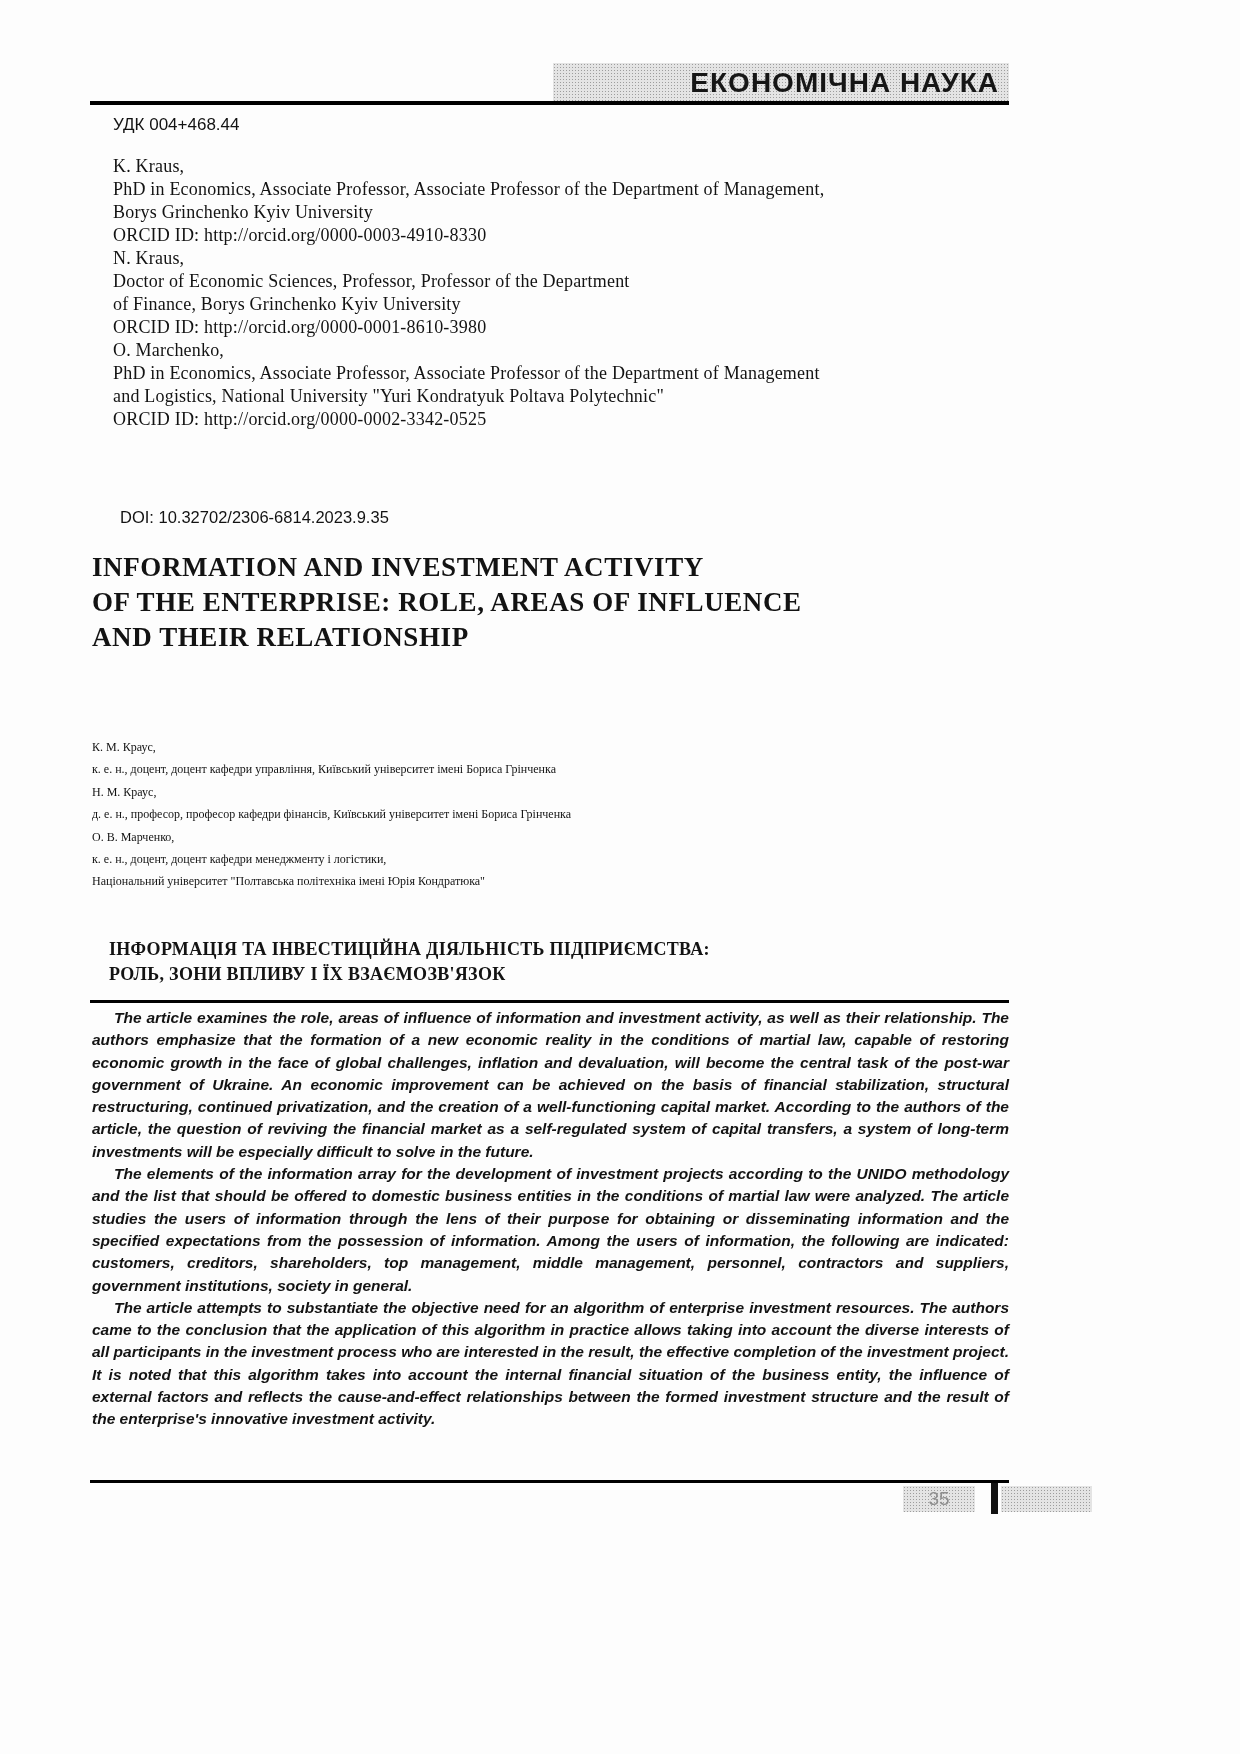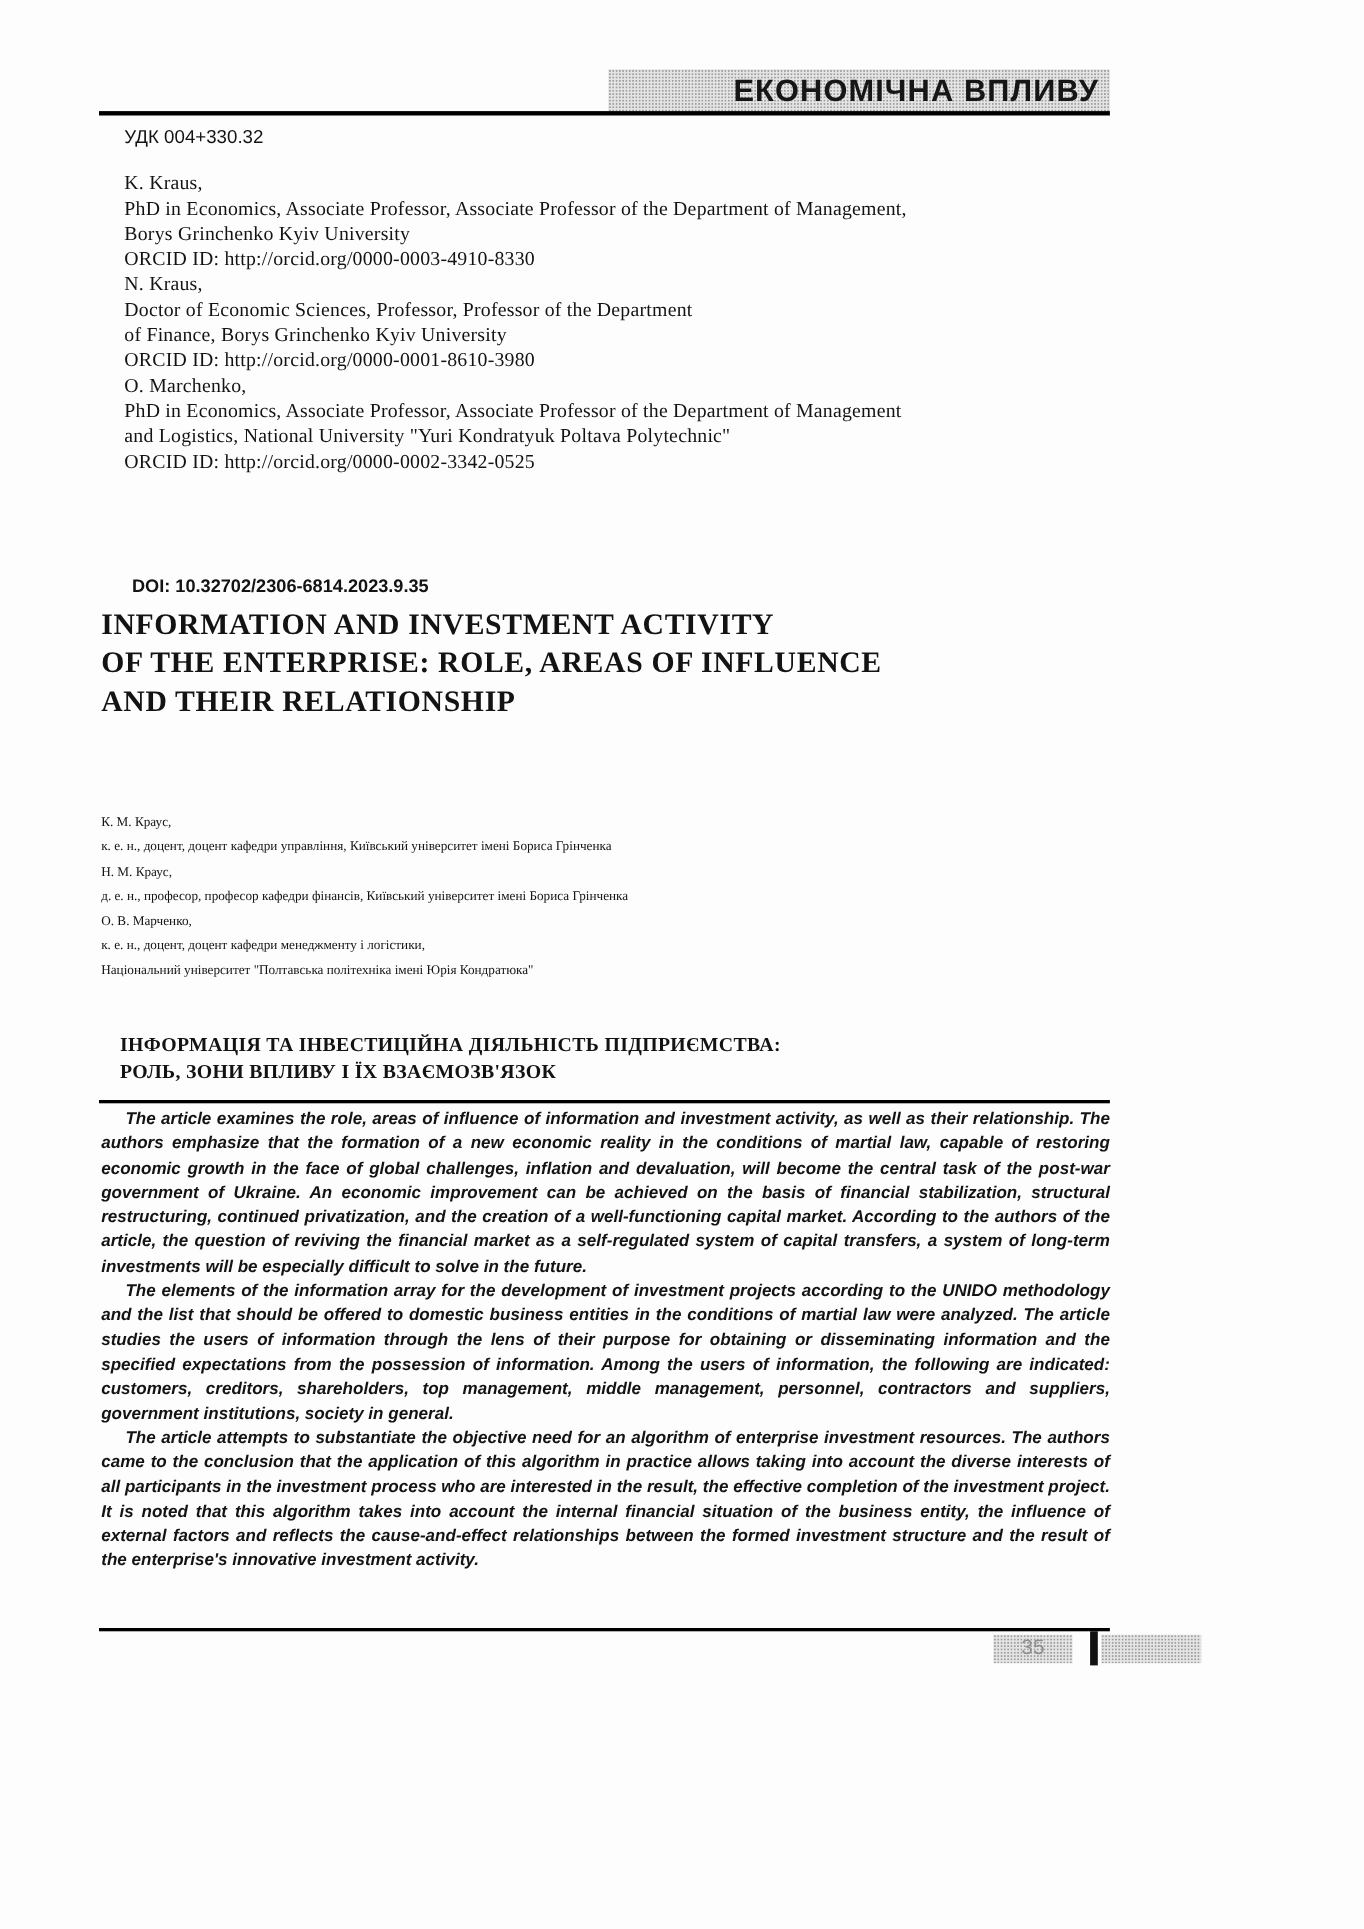--- a/index.html
+++ b/index.html
@@ -55,24 +55,23 @@
     top: 155px;
     width: 900px;
     font-size: 18px;
     line-height: 23px;
     letter-spacing: 0.2px;
     white-space: pre-line;
   }
   .doi {
     position: absolute;
     left: 120px;
-    top: 524px;
+    top: 508px;
     font-family: "Liberation Sans", sans-serif;
     font-size: 16.5px;
-    font-weight: bold;
   }
   .title-en {
     position: absolute;
     left: 92px;
     top: 550px;
     width: 920px;
     margin: 0;
     font-weight: 700;
     font-size: 27px;
     line-height: 35px;
@@ -141,25 +140,25 @@
     width: 91px;
     height: 26px;
   }
 </style>
 </head>
 <body>
 
 <div class="page">
 
   <div class="banner hatch">
-    <span>ЕКОНОМІЧНА ВПЛИВУ</span>
+    <span>ЕКОНОМІЧНА НАУКА</span>
   </div>
   <div class="rule top-rule"></div>
 
-  <div class="udc">УДК 004+330.32</div>
+  <div class="udc">УДК 004+468.44</div>
 
   <div class="authors-en">K. Kraus,
 PhD in Economics, Associate Professor, Associate Professor of the Department of Management,
 Borys Grinchenko Kyiv University
 ORCID ID: http://orcid.org/0000-0003-4910-8330
 N. Kraus,
 Doctor of Economic Sciences, Professor, Professor of the Department
 of Finance, Borys Grinchenko Kyiv University
 ORCID ID: http://orcid.org/0000-0001-8610-3980
 O. Marchenko,

